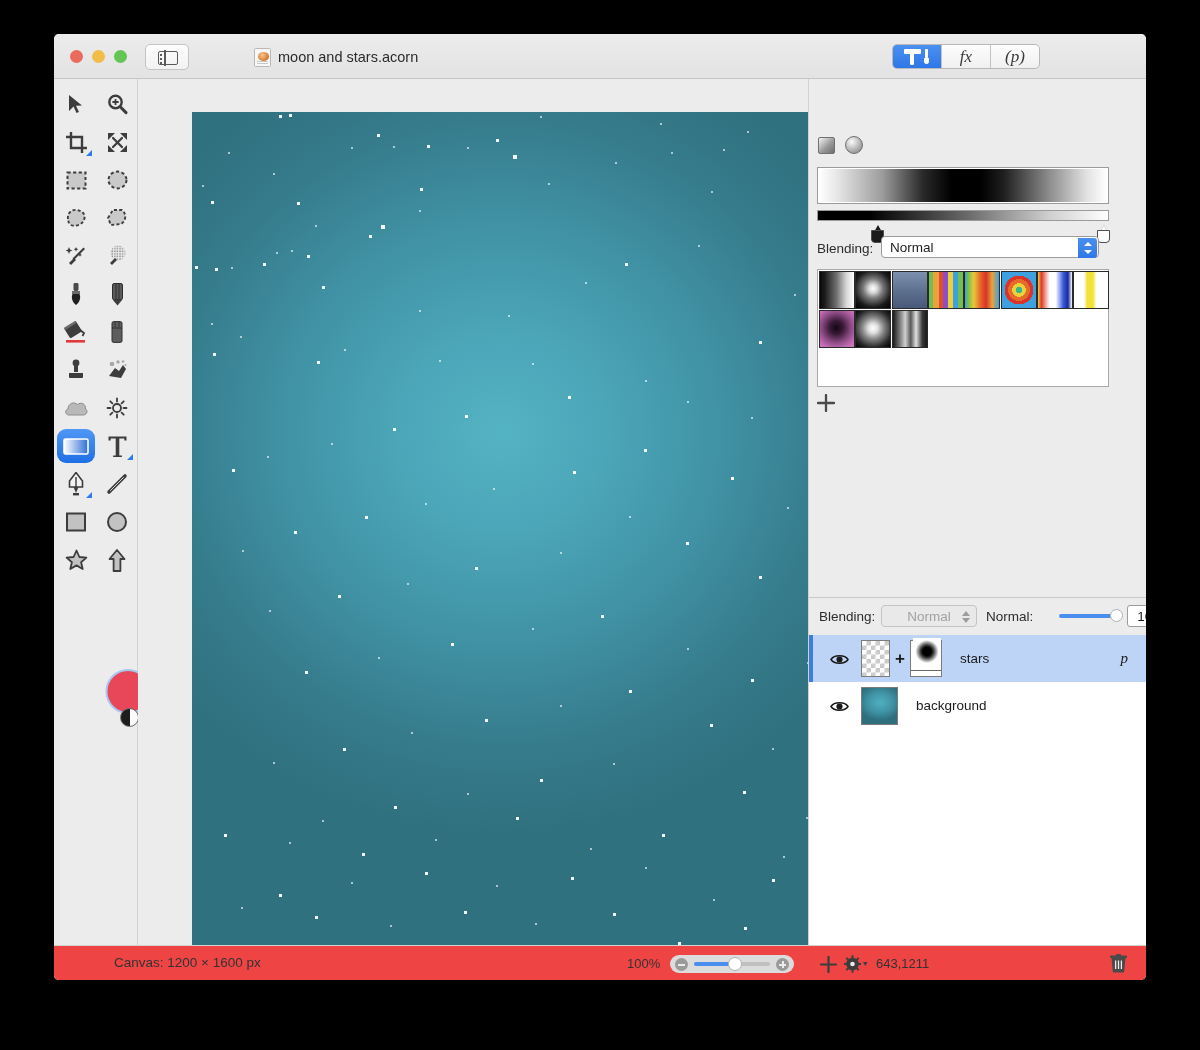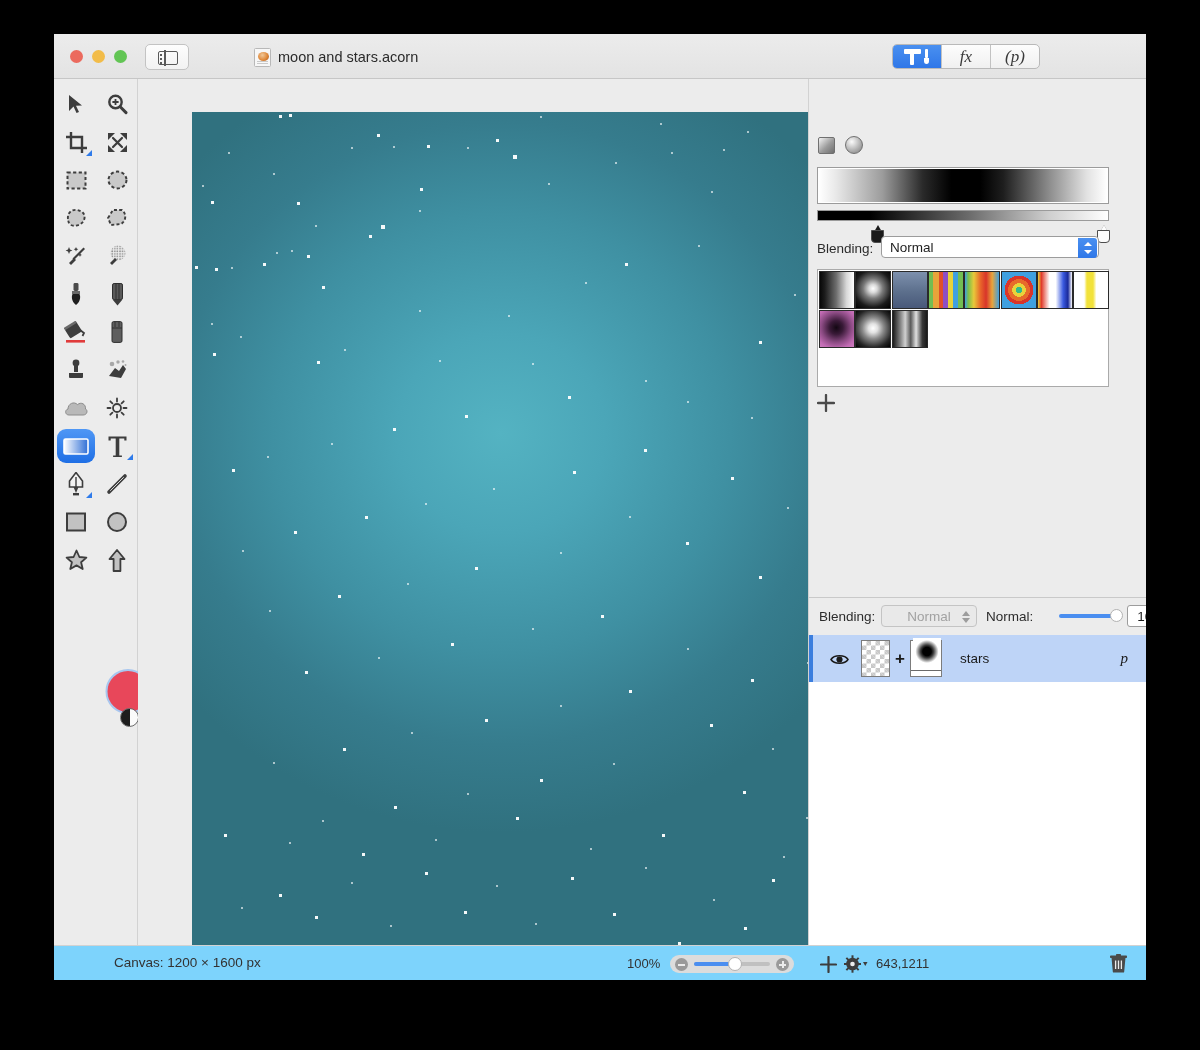--- a/index.html
+++ b/index.html
@@ -9,21 +9,21 @@
     font-family: "Liberation Sans", sans-serif;
     overflow: hidden;
   }
 
   
   #window {
     position: absolute;
     left: 54px; top: 34px;
     width: 1092px; height: 946px;
     background: #ececec;
-    border-radius: 0;
+    border-radius: 5px;
     overflow: hidden;
     box-shadow: 0 6px 28px rgba(0,0,0,.55);
   }
 
   
   #titlebar {
     position: absolute; left: 0; top: 0;
     width: 100%; height: 45px;
     background: linear-gradient(#ececec, #e3e3e3);
     border-bottom: 1px solid #c6c6c6;
@@ -132,21 +132,21 @@
     width:672px; height:868px;
     background:
       radial-gradient(ellipse 62% 46% at 46% 37%, #54b3c2 0%, #4ba6b8 25%, #3f90a2 55%, #367c8d 78%, #30717f 100%);
     overflow:hidden;
   }
   .star { position:absolute; background:#ffffff; }
 
   
   #statusbar {
     position:absolute; left:0; bottom:0; width:100%; height:35px;
-    background:#7dd3fc; border-top:1px solid #d2d2d2;
+    background:#ef4444; border-top:1px solid #d2d2d2;
   }
   #canvas-size { position:absolute; left:60px; top:9px; font-size:13.5px; color:#333; }
   #zoom-pct { position:absolute; left:573px; top:10px; font-size:13px; color:#333; }
   #zoom-slider {
     position:absolute; left:616px; top:9px; width:124px; height:18px;
     background:#dcdcdc; border-radius:9px;
   }
   .zs-track { position:absolute; left:24px; right:24px; top:7px; height:4px;
     background:#c0c0c0; border-radius:2px; }
   .zs-fill { position:absolute; left:0; top:0; height:4px; width:52%;
@@ -771,20 +771,30 @@
         <span class="thumb-tr"></span>
         <span class="plus-sign">+</span>
         <span class="thumb-mask">
             <span class="blob"></span>
             <span class="line"></span>
           </span>
         <span class="layer-name">stars</span>
         <span class="layer-p">p</span>
       </div>
 
+      <div class="layer-row" style="top:47px">
+        <span class="eye">
+          <svg width="19" height="13" viewBox="0 0 19 13">
+              <path d="M1 6.5 C4 1.5 15 1.5 18 6.5 C15 11.5 4 11.5 1 6.5Z" fill="none" stroke="#1a1a1a" stroke-width="1.5"></path>
+              <circle cx="9.5" cy="6.5" r="3.1" fill="#1a1a1a"></circle>
+            </svg>
+        </span>
+        <span class="thumb-bg"></span>
+        <span class="layer-name">background</span>
+      </div>
     </div>
   </div>
 
   <div id="statusbar">
     <div id="canvas-size">Canvas: 1200 × 1600 px</div>
     <div id="zoom-pct">100%</div>
     <div id="zoom-slider">
       <span class="zs-minus"></span>
       <span class="zs-track">
           <span class="zs-fill"></span>

